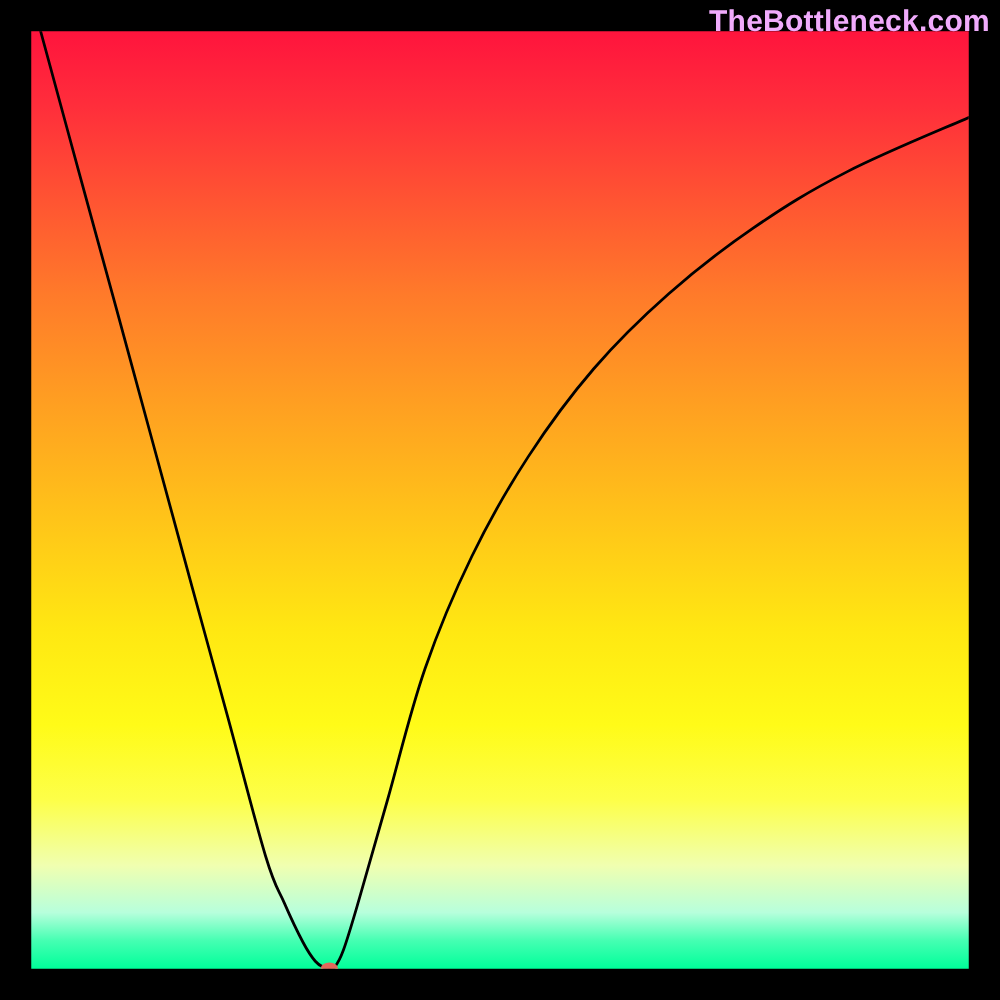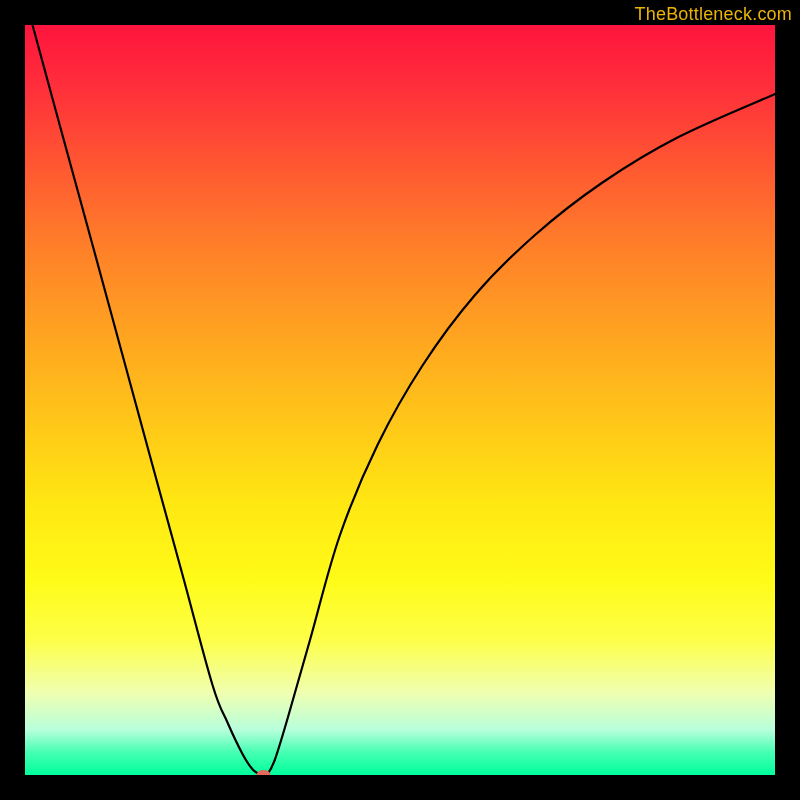--- a/index.html
+++ b/index.html
@@ -38,23 +38,23 @@
   }
   .overlay-svg {
     position: absolute;
     left: 0; top: 0; width: 100%; height: 100%;
   }
   .watermark {
     position: absolute;
     top: 4px;
     right: 8px;
     font-family: Arial, Helvetica, sans-serif;
-    font-size: 18px;
-    font-weight: 400;
-    color: #eab308;
+    font-size: 24px;
+    font-weight: 700;
+    color: #f0abfc;
     letter-spacing: 0.2px;
     user-select: none;
   }
 </style>
 </head>
 <body>
 
 <div class="frame">
   <div class="plot-area">
     <div class="gradient-bg"></div>

